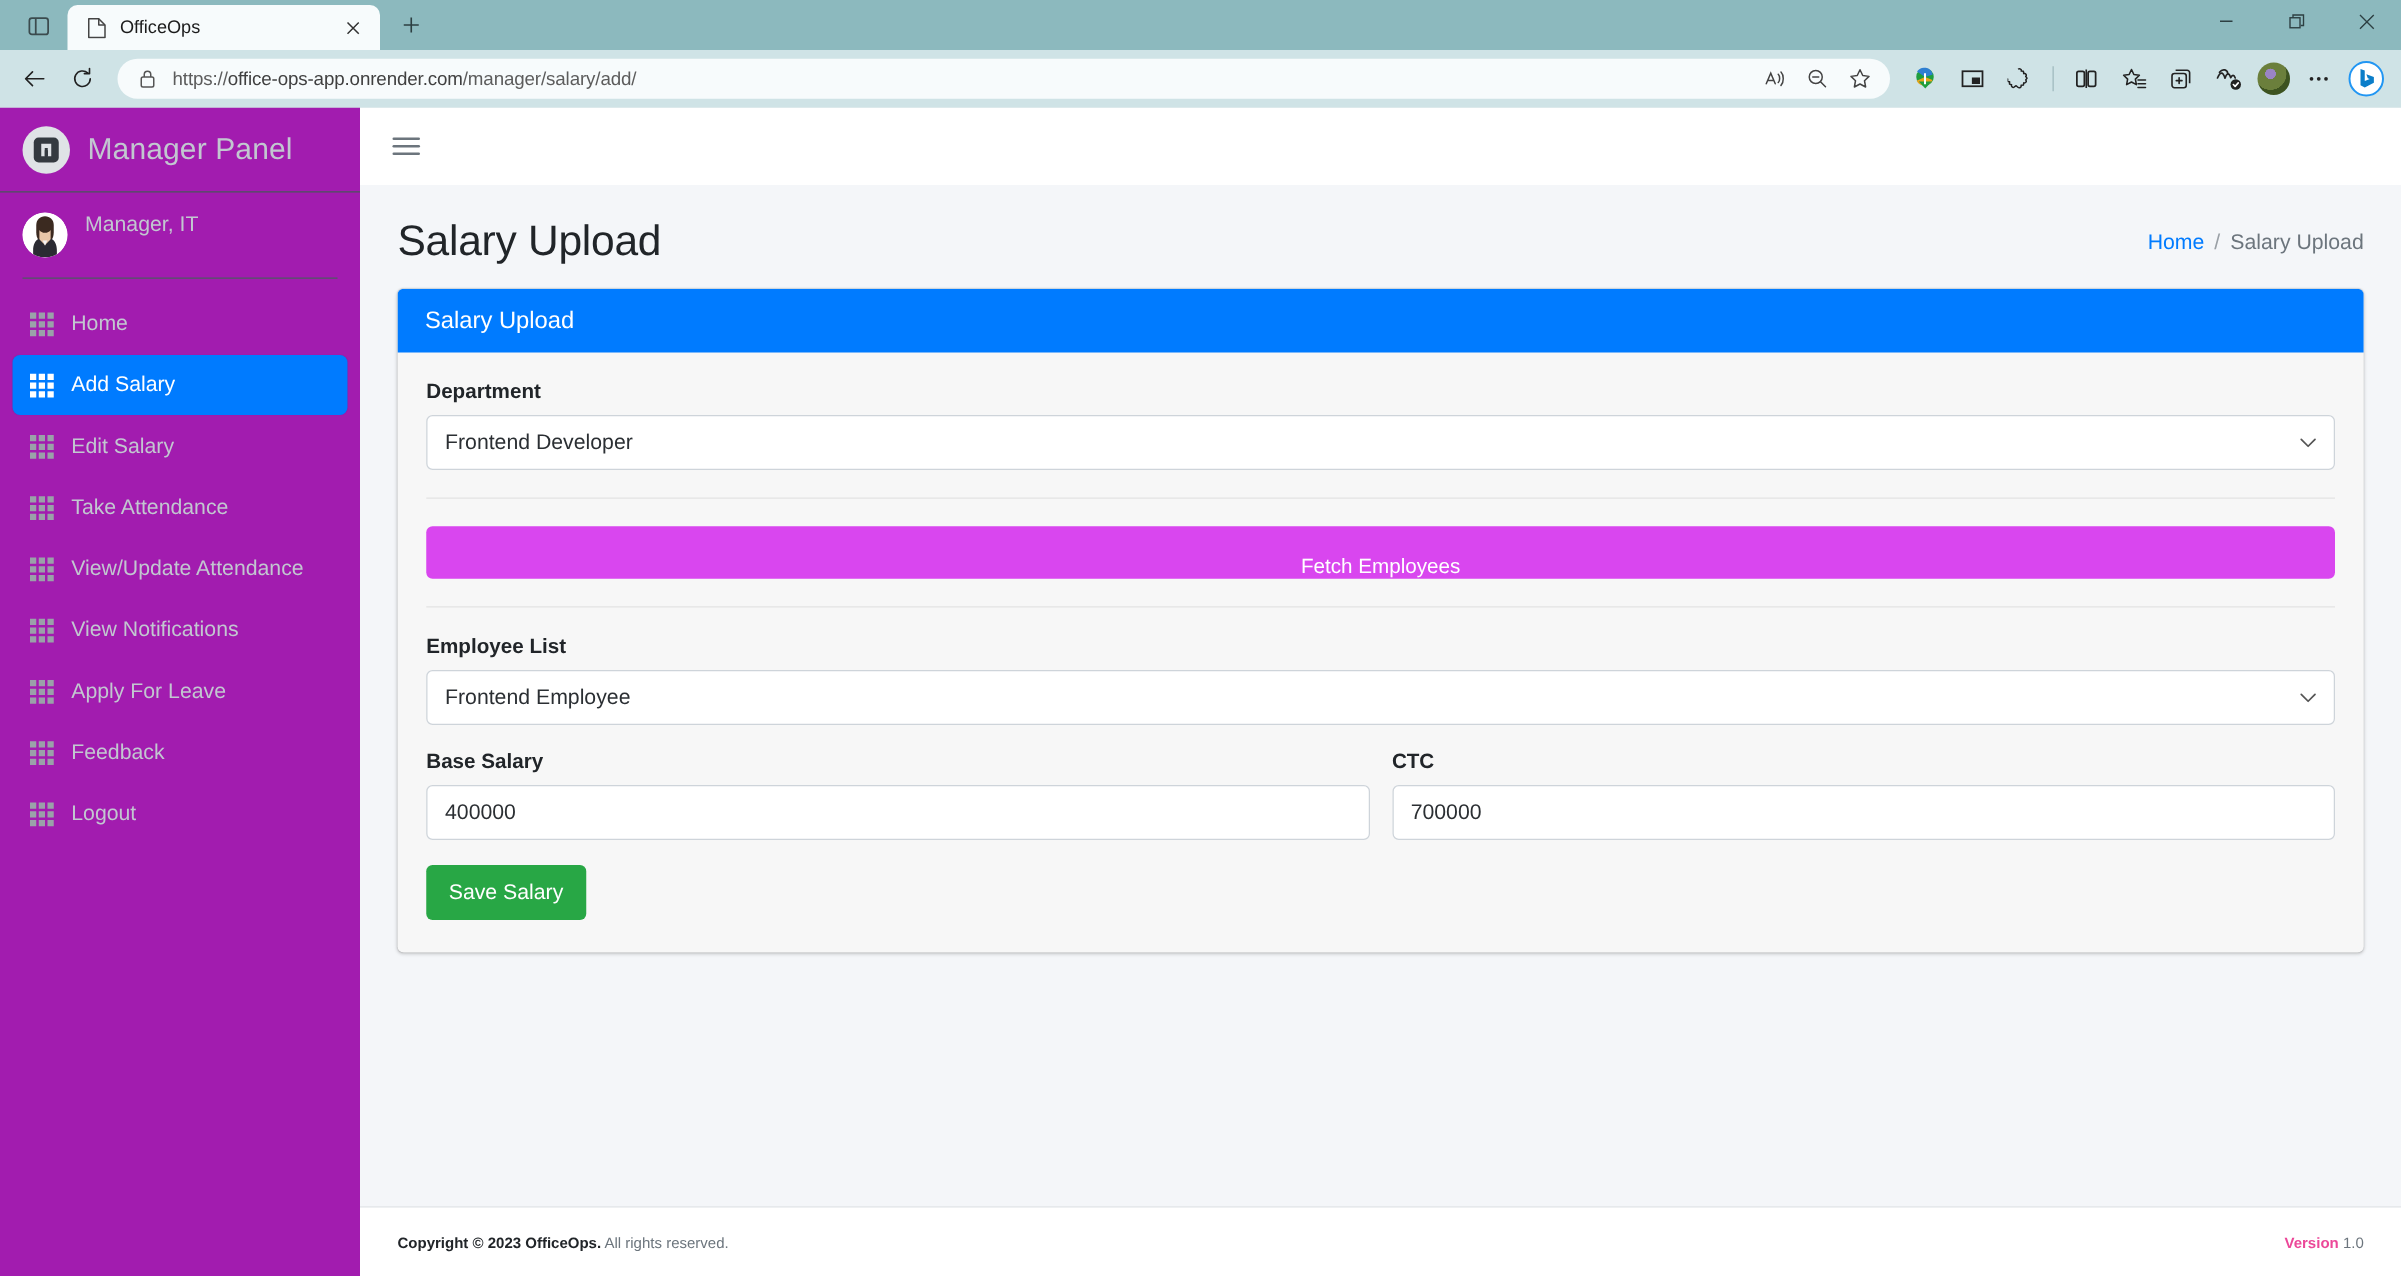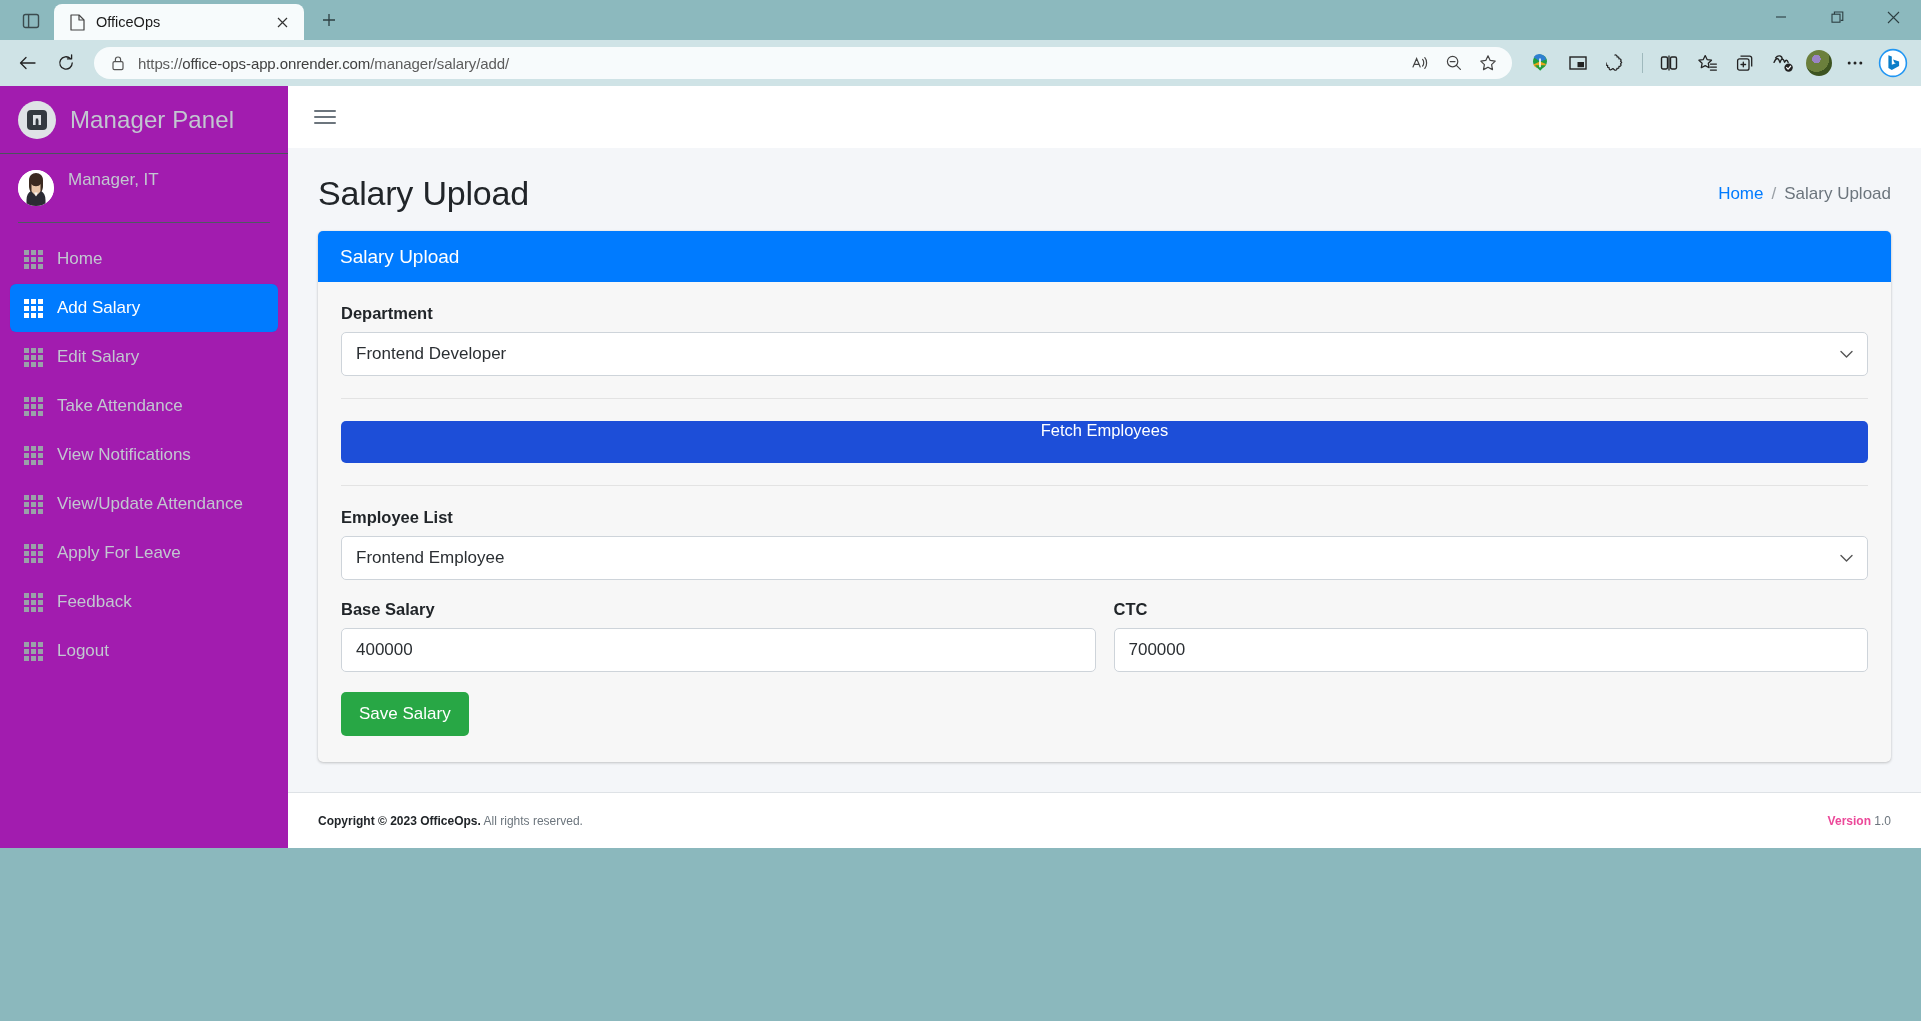--- a/index.html
+++ b/index.html
@@ -4,21 +4,21 @@
 <style>
   * { box-sizing: border-box; margin: 0; padding: 0; }
   html, body {
     width: 1921px; height: 1021px;
     overflow: hidden;
     font-family: "Liberation Sans", sans-serif;
     background: #8bb8bd;
   }
 
   
-  .browser { width: 1921px; height: 848px; display: flex; flex-direction: column; background: #8bb8bd; }
+  .browser { width: 1921px; height: 1021px; display: flex; flex-direction: column; background: #8bb8bd; }
 
   .titlebar {
     height: 40px; background: #8cb9be; display: flex; align-items: flex-end;
     padding-left: 8px; position: relative; flex: 0 0 40px;
   }
   .tab-strip { display: flex; align-items: flex-end; height: 40px; }
   .sidebar-toggle-btn {
     width: 46px; height: 34px; display: flex; align-items: center; justify-content: center;
     margin-bottom: 2px; border-radius: 5px;
   }
@@ -125,22 +125,22 @@
 
   .form-label { font-size: 16.5px; font-weight: bold; color: #212529; display: block; margin-bottom: 9px; }
   .select-ctl {
     width: 100%; height: 44px; background: #fff; border: 1px solid #ced4da; border-radius: 5px;
     display: flex; align-items: center; padding: 0 14px; font-size: 17px; color: #2b2f33;
     position: relative;
   }
   .select-ctl .chev { position: absolute; right: 14px; top: 50%; transform: translateY(-50%); }
   .hr { height: 1px; background: #e3e3e3; margin: 22px 0; }
   .btn-block {
-    width: 100%; height: 42px; background: #1d4ed8; color: #fff; border-radius: 5px;
-    display: flex; align-items: flex-start; justify-content: center; font-size: 16.5px;
+    width: 100%; height: 42px; background: #d946ef; color: #fff; border-radius: 5px;
+    display: flex; align-items: flex-end; justify-content: center; font-size: 16.5px;
   }
   .two-col { display: flex; gap: 18px; margin-top: 20px; }
   .col { flex: 1; min-width: 0; }
   .text-ctl {
     width: 100%; height: 44px; background: #fff; border: 1px solid #ced4da; border-radius: 5px;
     display: flex; align-items: center; padding: 0 14px; font-size: 17px; color: #2b2f33;
   }
   .btn-save {
     margin-top: 20px; height: 44px; background: #28a745; color: #fff; border-radius: 5px;
     display: inline-flex; align-items: center; padding: 0 18px; font-size: 17px;
@@ -407,35 +407,35 @@
               <i></i>
               <i></i>
               <i></i>
               <i></i>
               <i></i>
               <i></i>
               <i></i>
               <i></i>
               <i></i>
             </span>
+          <span>View/Update Attendance</span>
+        </div>
+        <div class="nav-item">
+          <span class="grid-ico">
+              <i></i>
+              <i></i>
+              <i></i>
+              <i></i>
+              <i></i>
+              <i></i>
+              <i></i>
+              <i></i>
+              <i></i>
+            </span>
           <span>View Notifications</span>
-        </div>
-        <div class="nav-item">
-          <span class="grid-ico">
-              <i></i>
-              <i></i>
-              <i></i>
-              <i></i>
-              <i></i>
-              <i></i>
-              <i></i>
-              <i></i>
-              <i></i>
-            </span>
-          <span>View/Update Attendance</span>
         </div>
         <div class="nav-item">
           <span class="grid-ico">
               <i></i>
               <i></i>
               <i></i>
               <i></i>
               <i></i>
               <i></i>
               <i></i>

